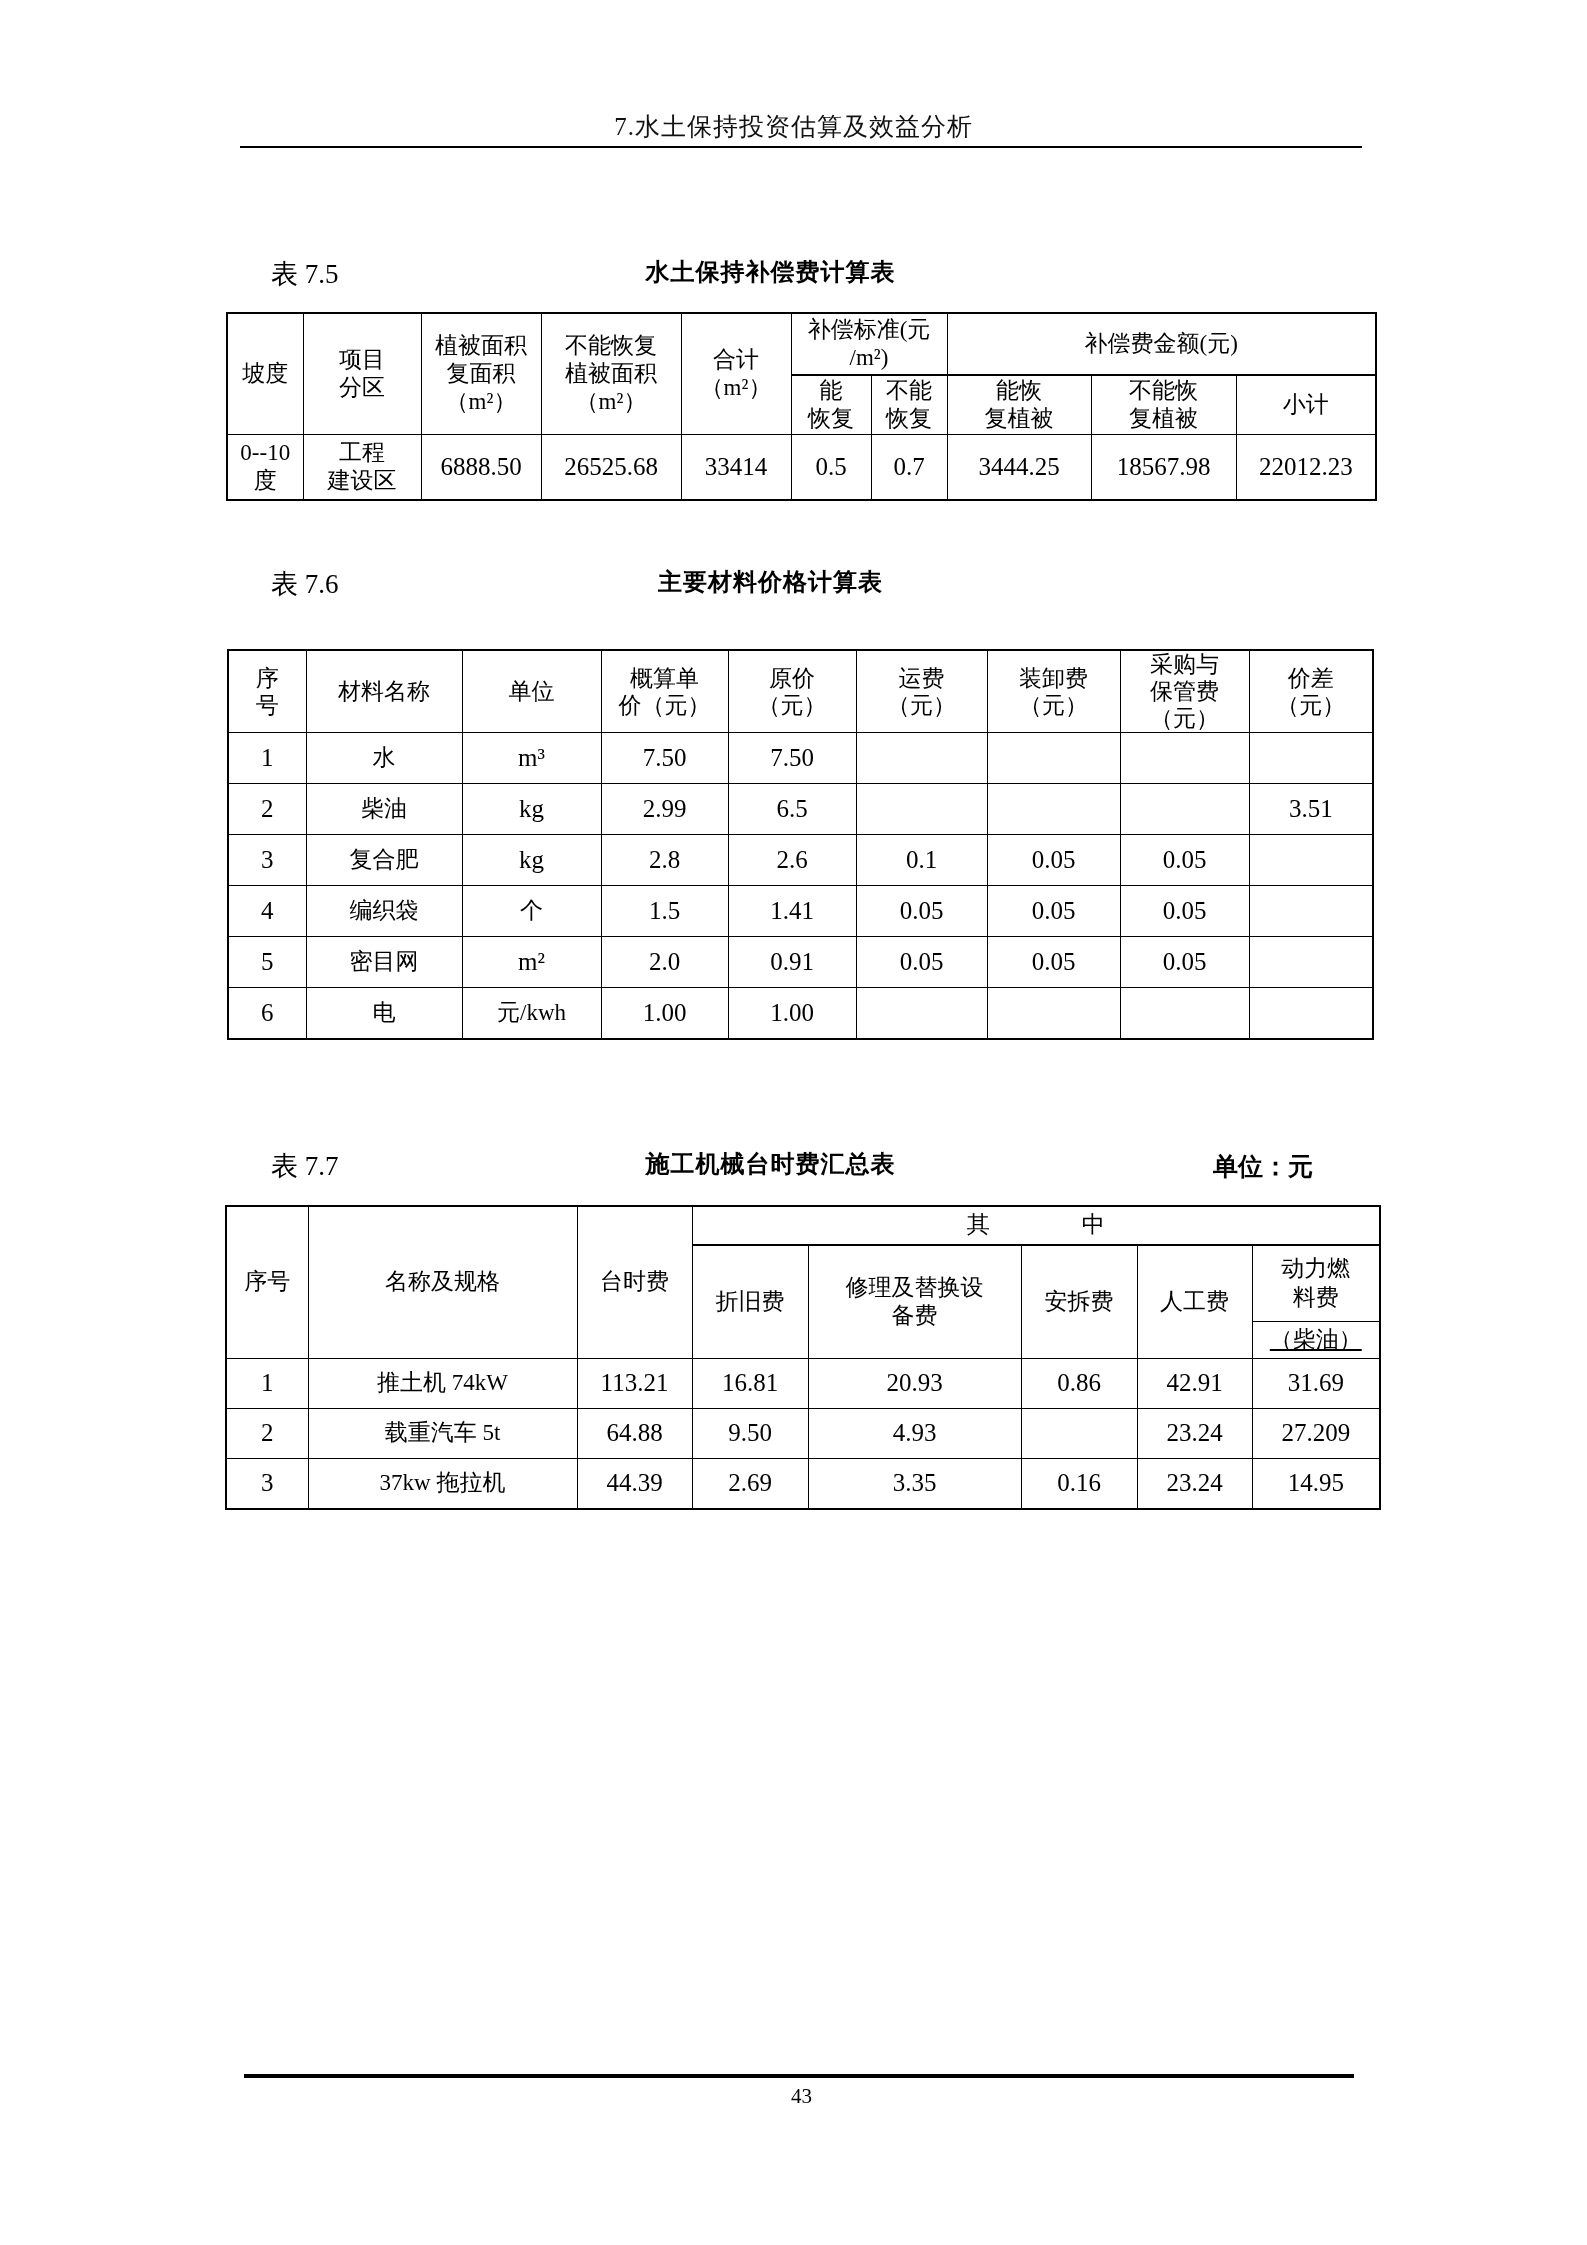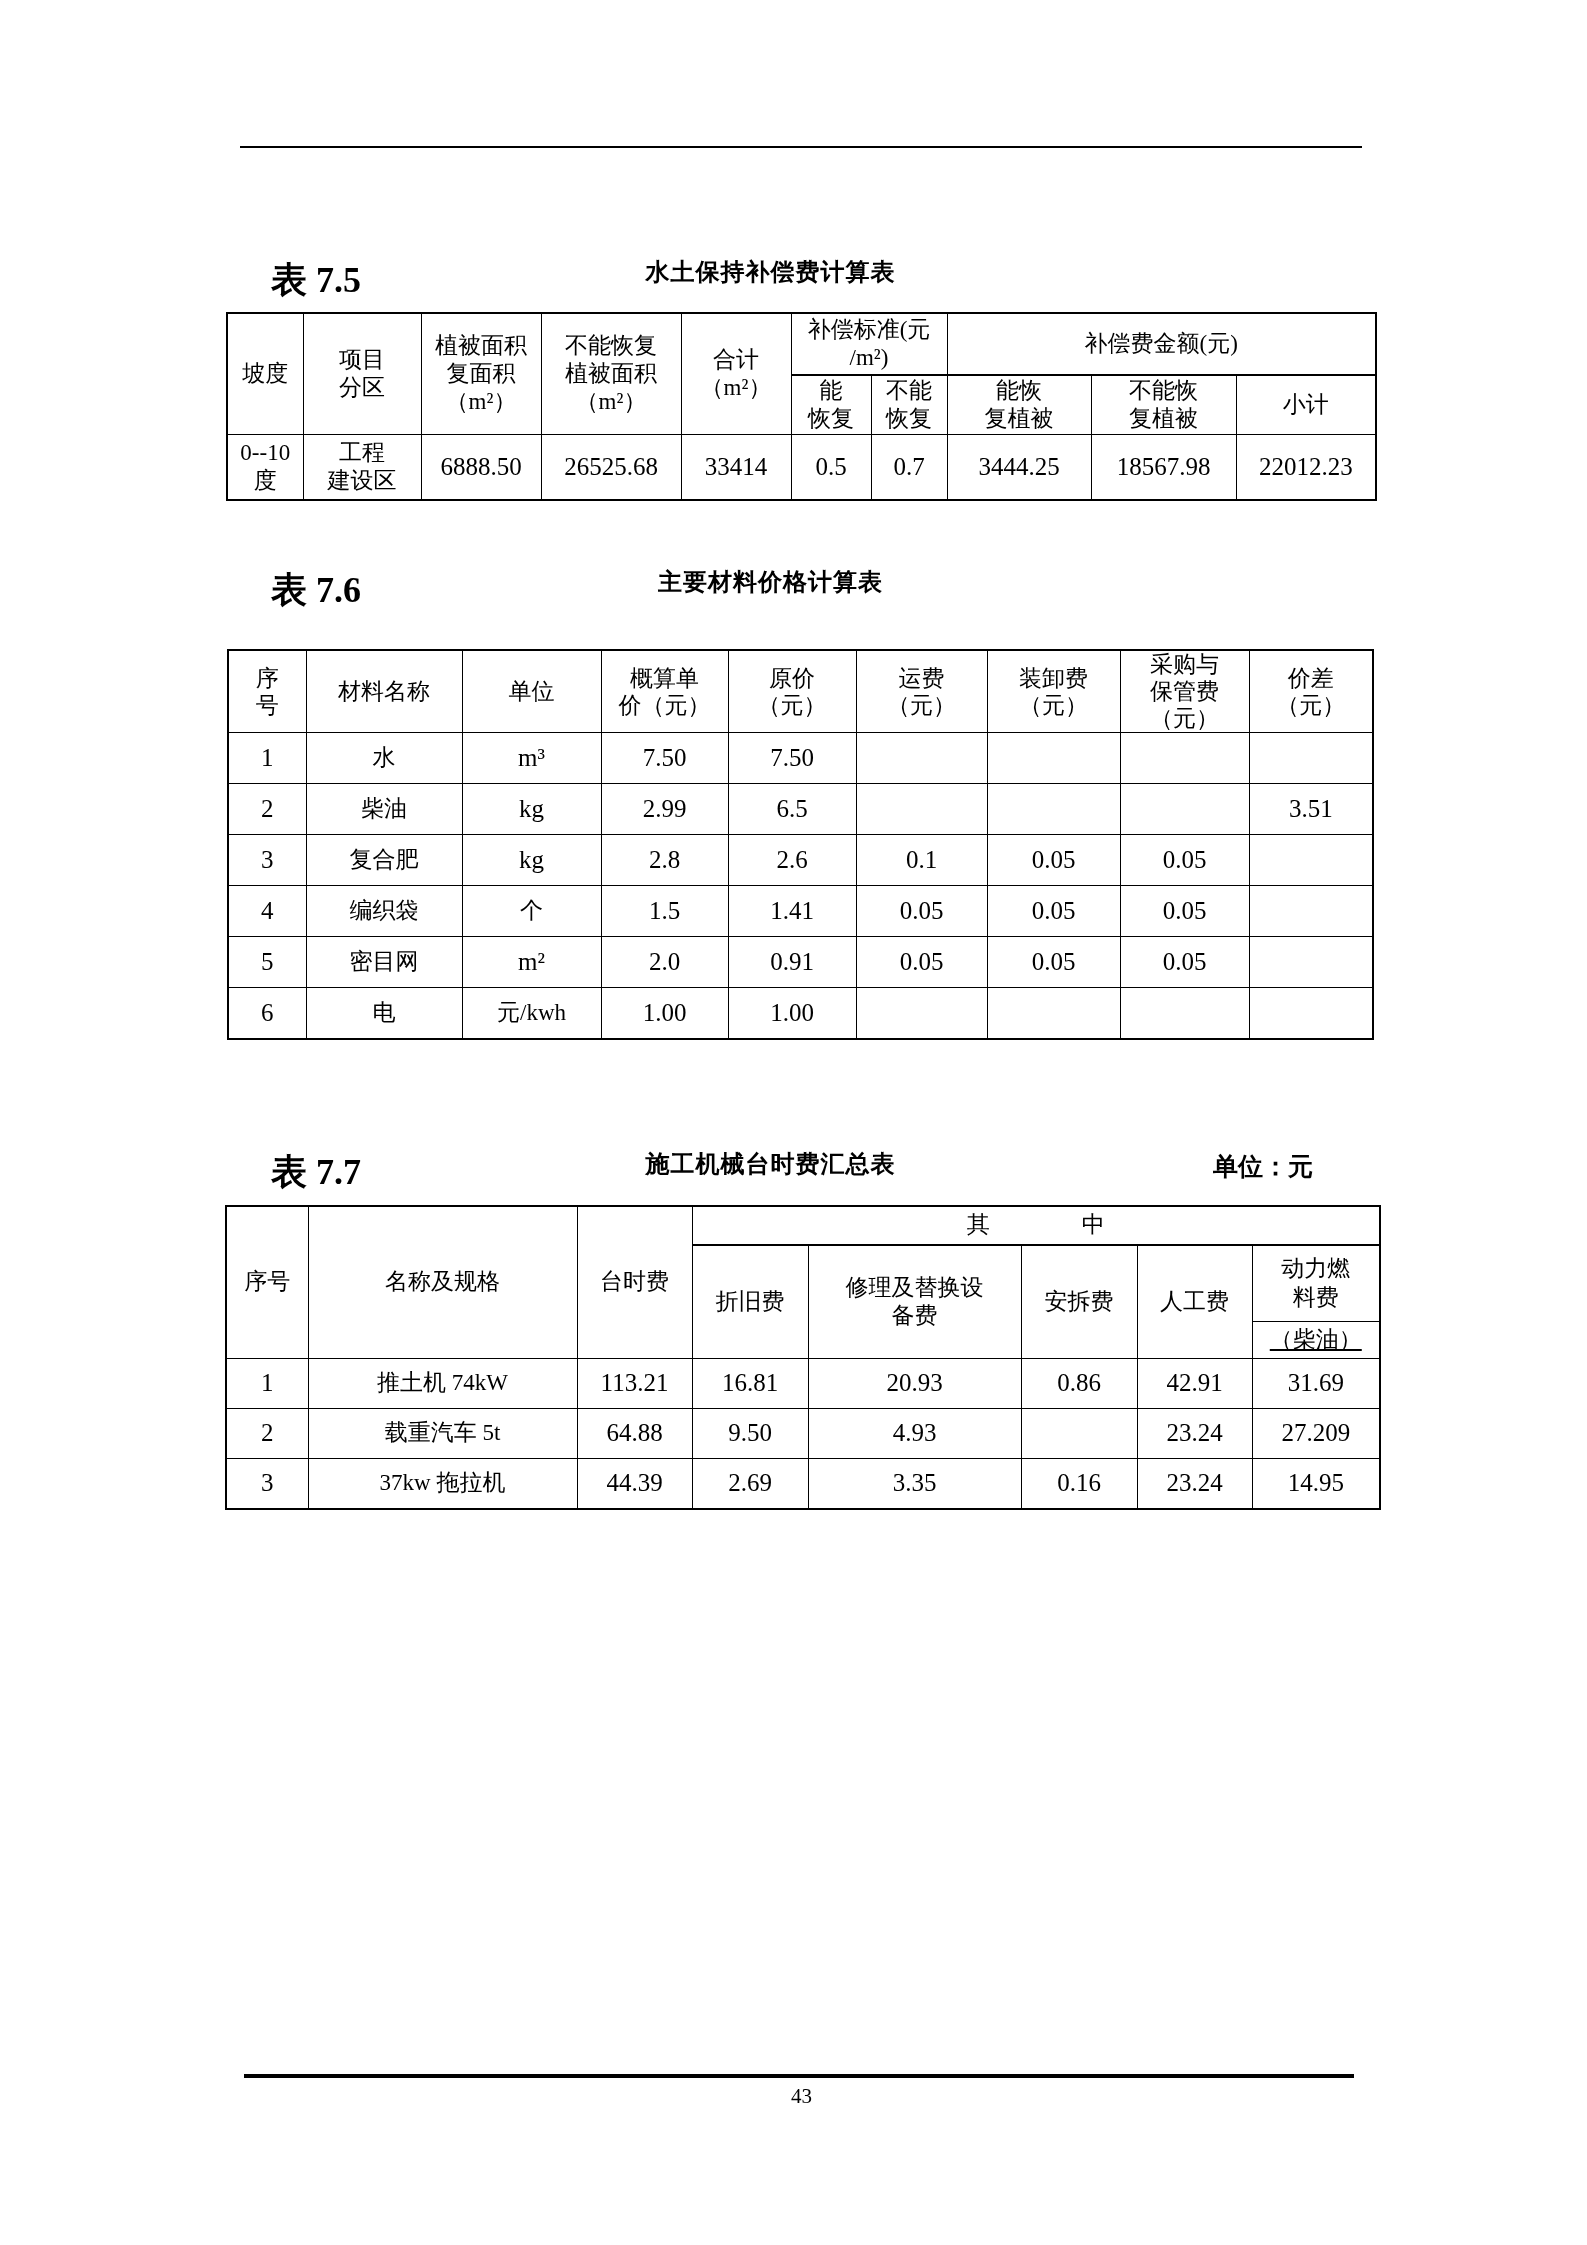--- a/index.html
+++ b/index.html
@@ -13,21 +13,21 @@
   }
   .doc-header-title{
     position:absolute;top:110px;left:0;width:100%;
     text-align:center;font-size:25px;letter-spacing:1px;color:#111;
   }
   .doc-header-rule{
     position:absolute;top:146px;left:240px;width:1122px;height:2px;background:#000;
   }
   .caption{position:absolute;left:226px;width:1149px;height:40px;}
   .caption .cap-label{
-    position:absolute;left:45px;top:0;font-weight:bold;font-size:36px;
+    position:absolute;left:45px;top:0;font-weight:normal;font-size:27px;
   }
   .caption .cap-title{
     position:absolute;left:50%;top:0;transform:translateX(calc(-50% - 30px));
     font-weight:bold;font-size:24px;letter-spacing:1px;white-space:nowrap;
   }
   .caption .cap-unit{
     position:absolute;right:62px;top:2px;font-weight:bold;font-size:25px;white-space:nowrap;
   }
   #cap-75{top:256px;}
   #cap-76{top:566px;}
@@ -72,20 +72,21 @@
     position:absolute;top:2084px;left:0;width:100%;text-align:center;
     font-size:21px;
     padding-left:8px;
   }
 </style>
 </head>
 <body>
 
 <div class="page">
 
+  <div class="doc-header-title">7.水土保持投资估算及效益分析</div>
   <div class="doc-header-rule"></div>
 
   <div class="caption" id="cap-75">
     <span class="cap-label">表 7.5</span>
     <span class="cap-title">水土保持补偿费计算表</span>
   </div>
 
   <table class="doc" id="t75">
     <colgroup>
       <col style="width:76px">

